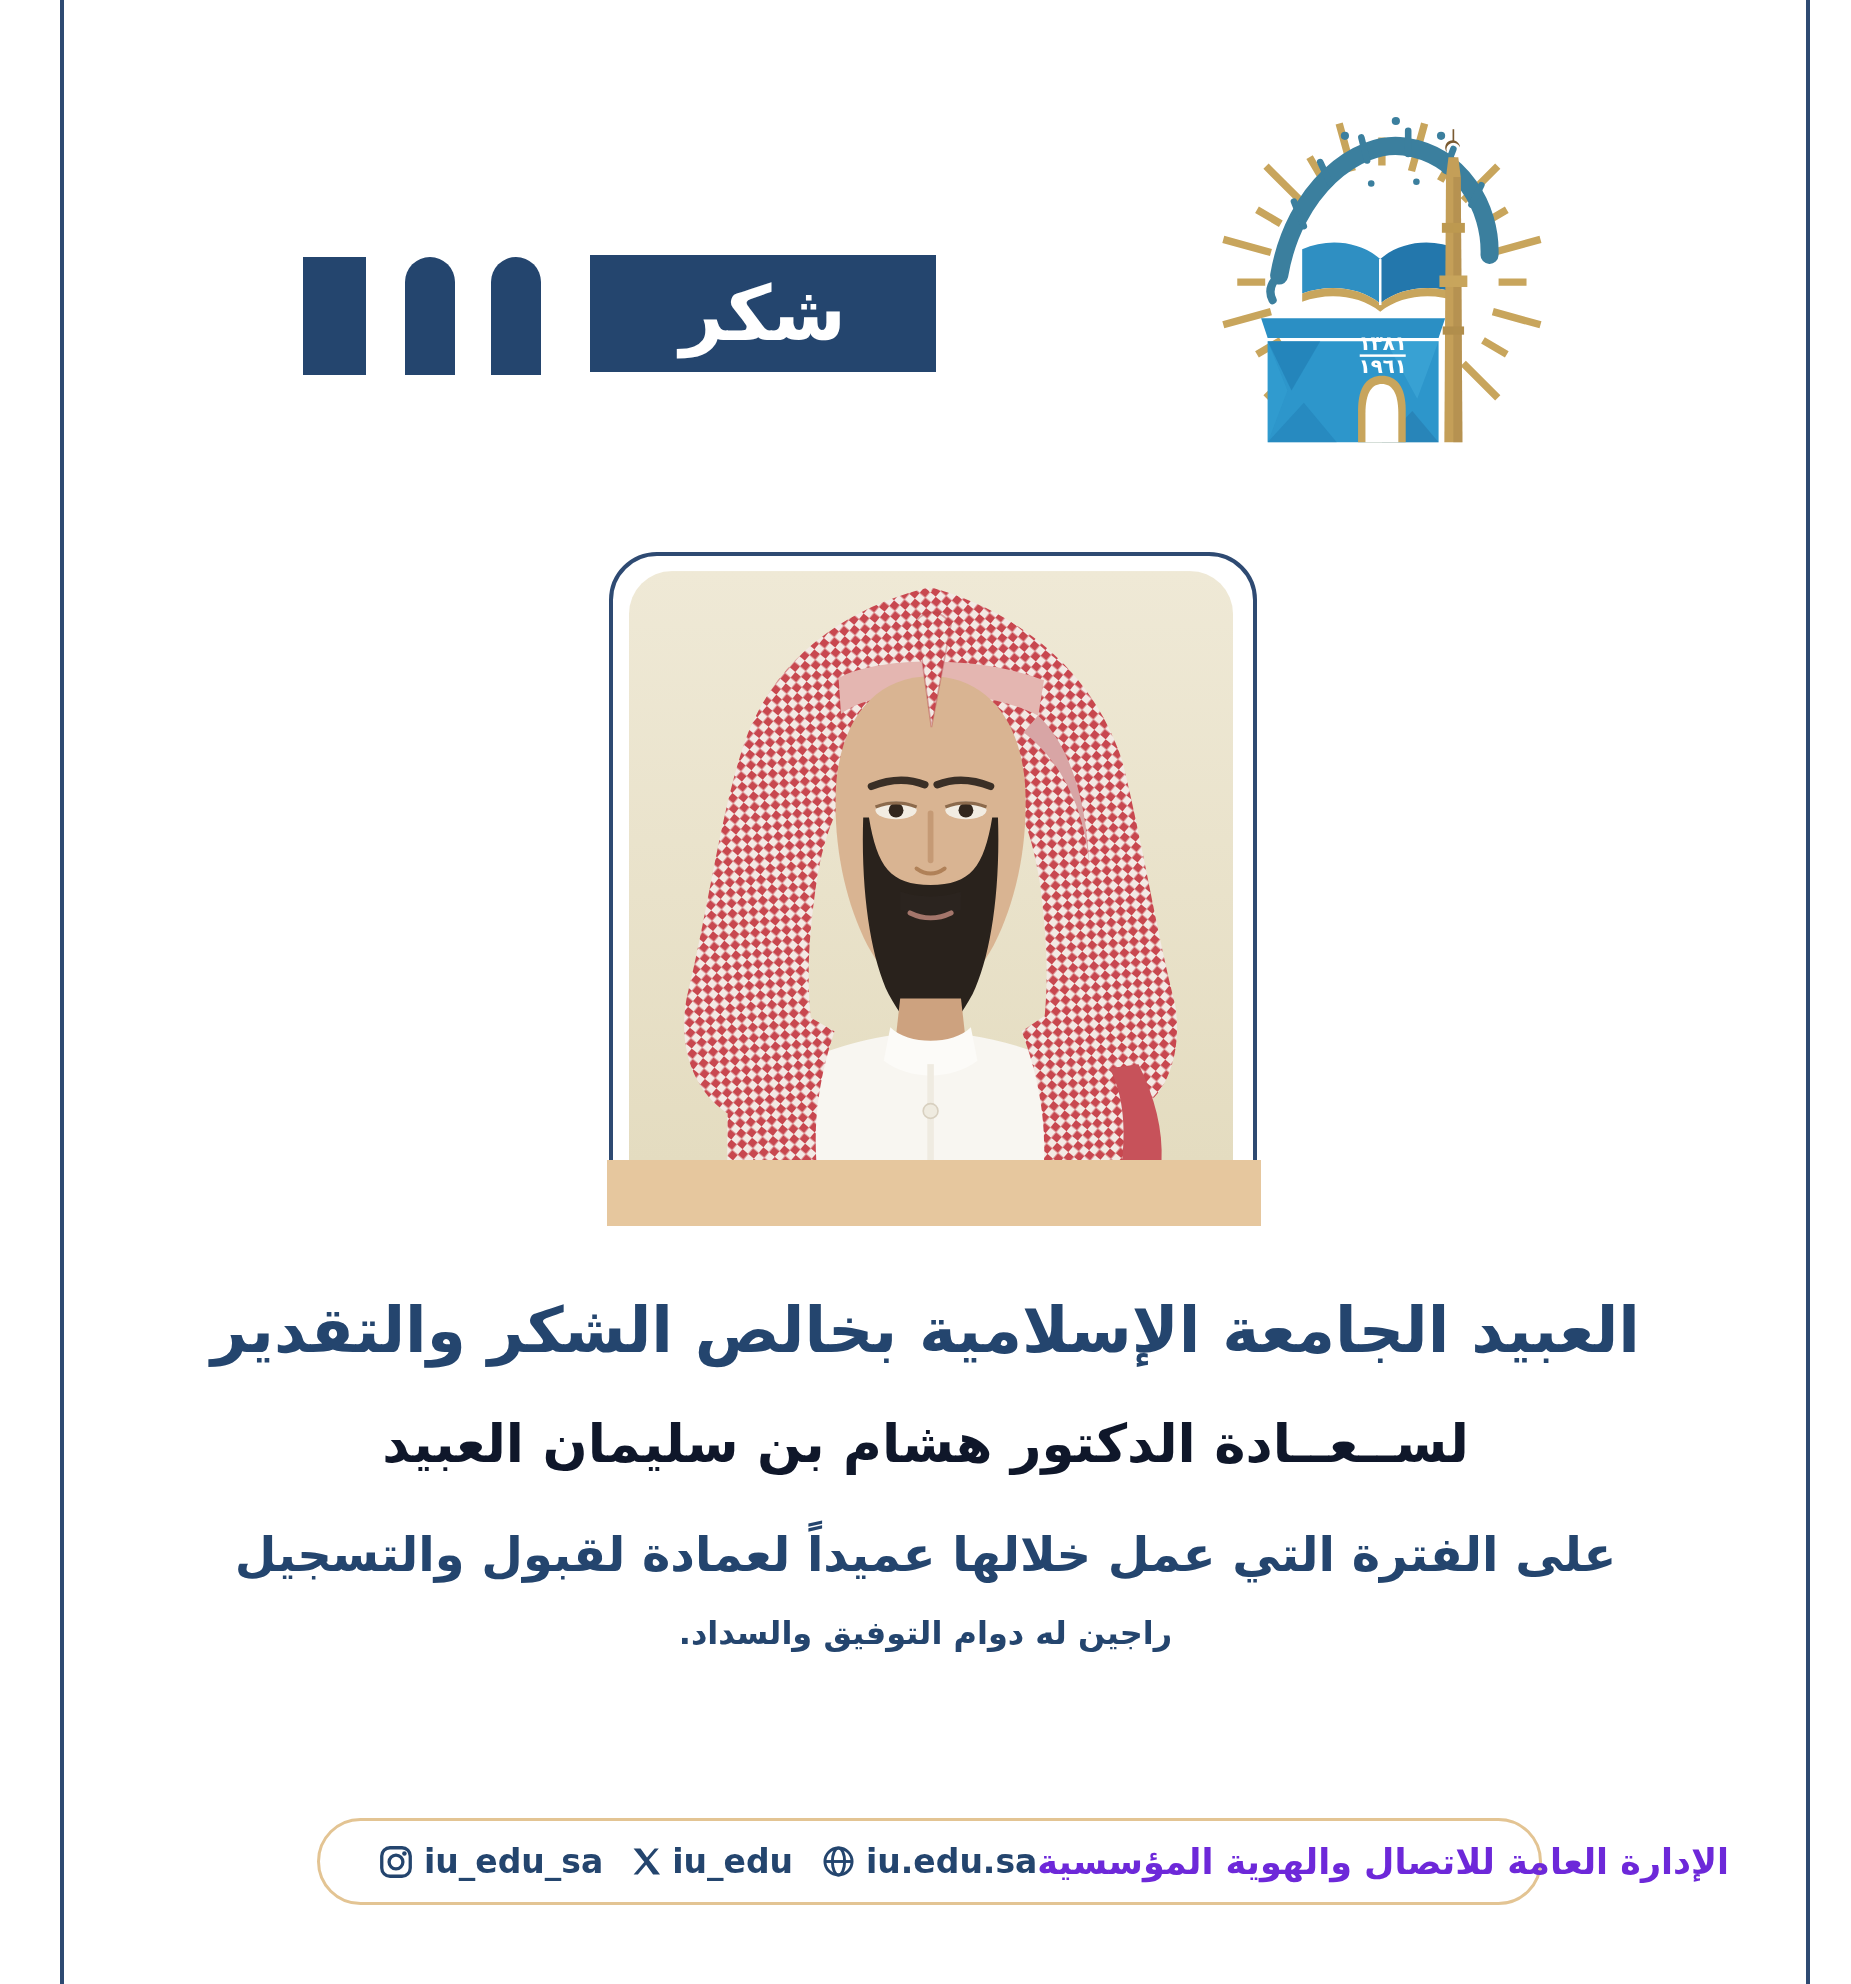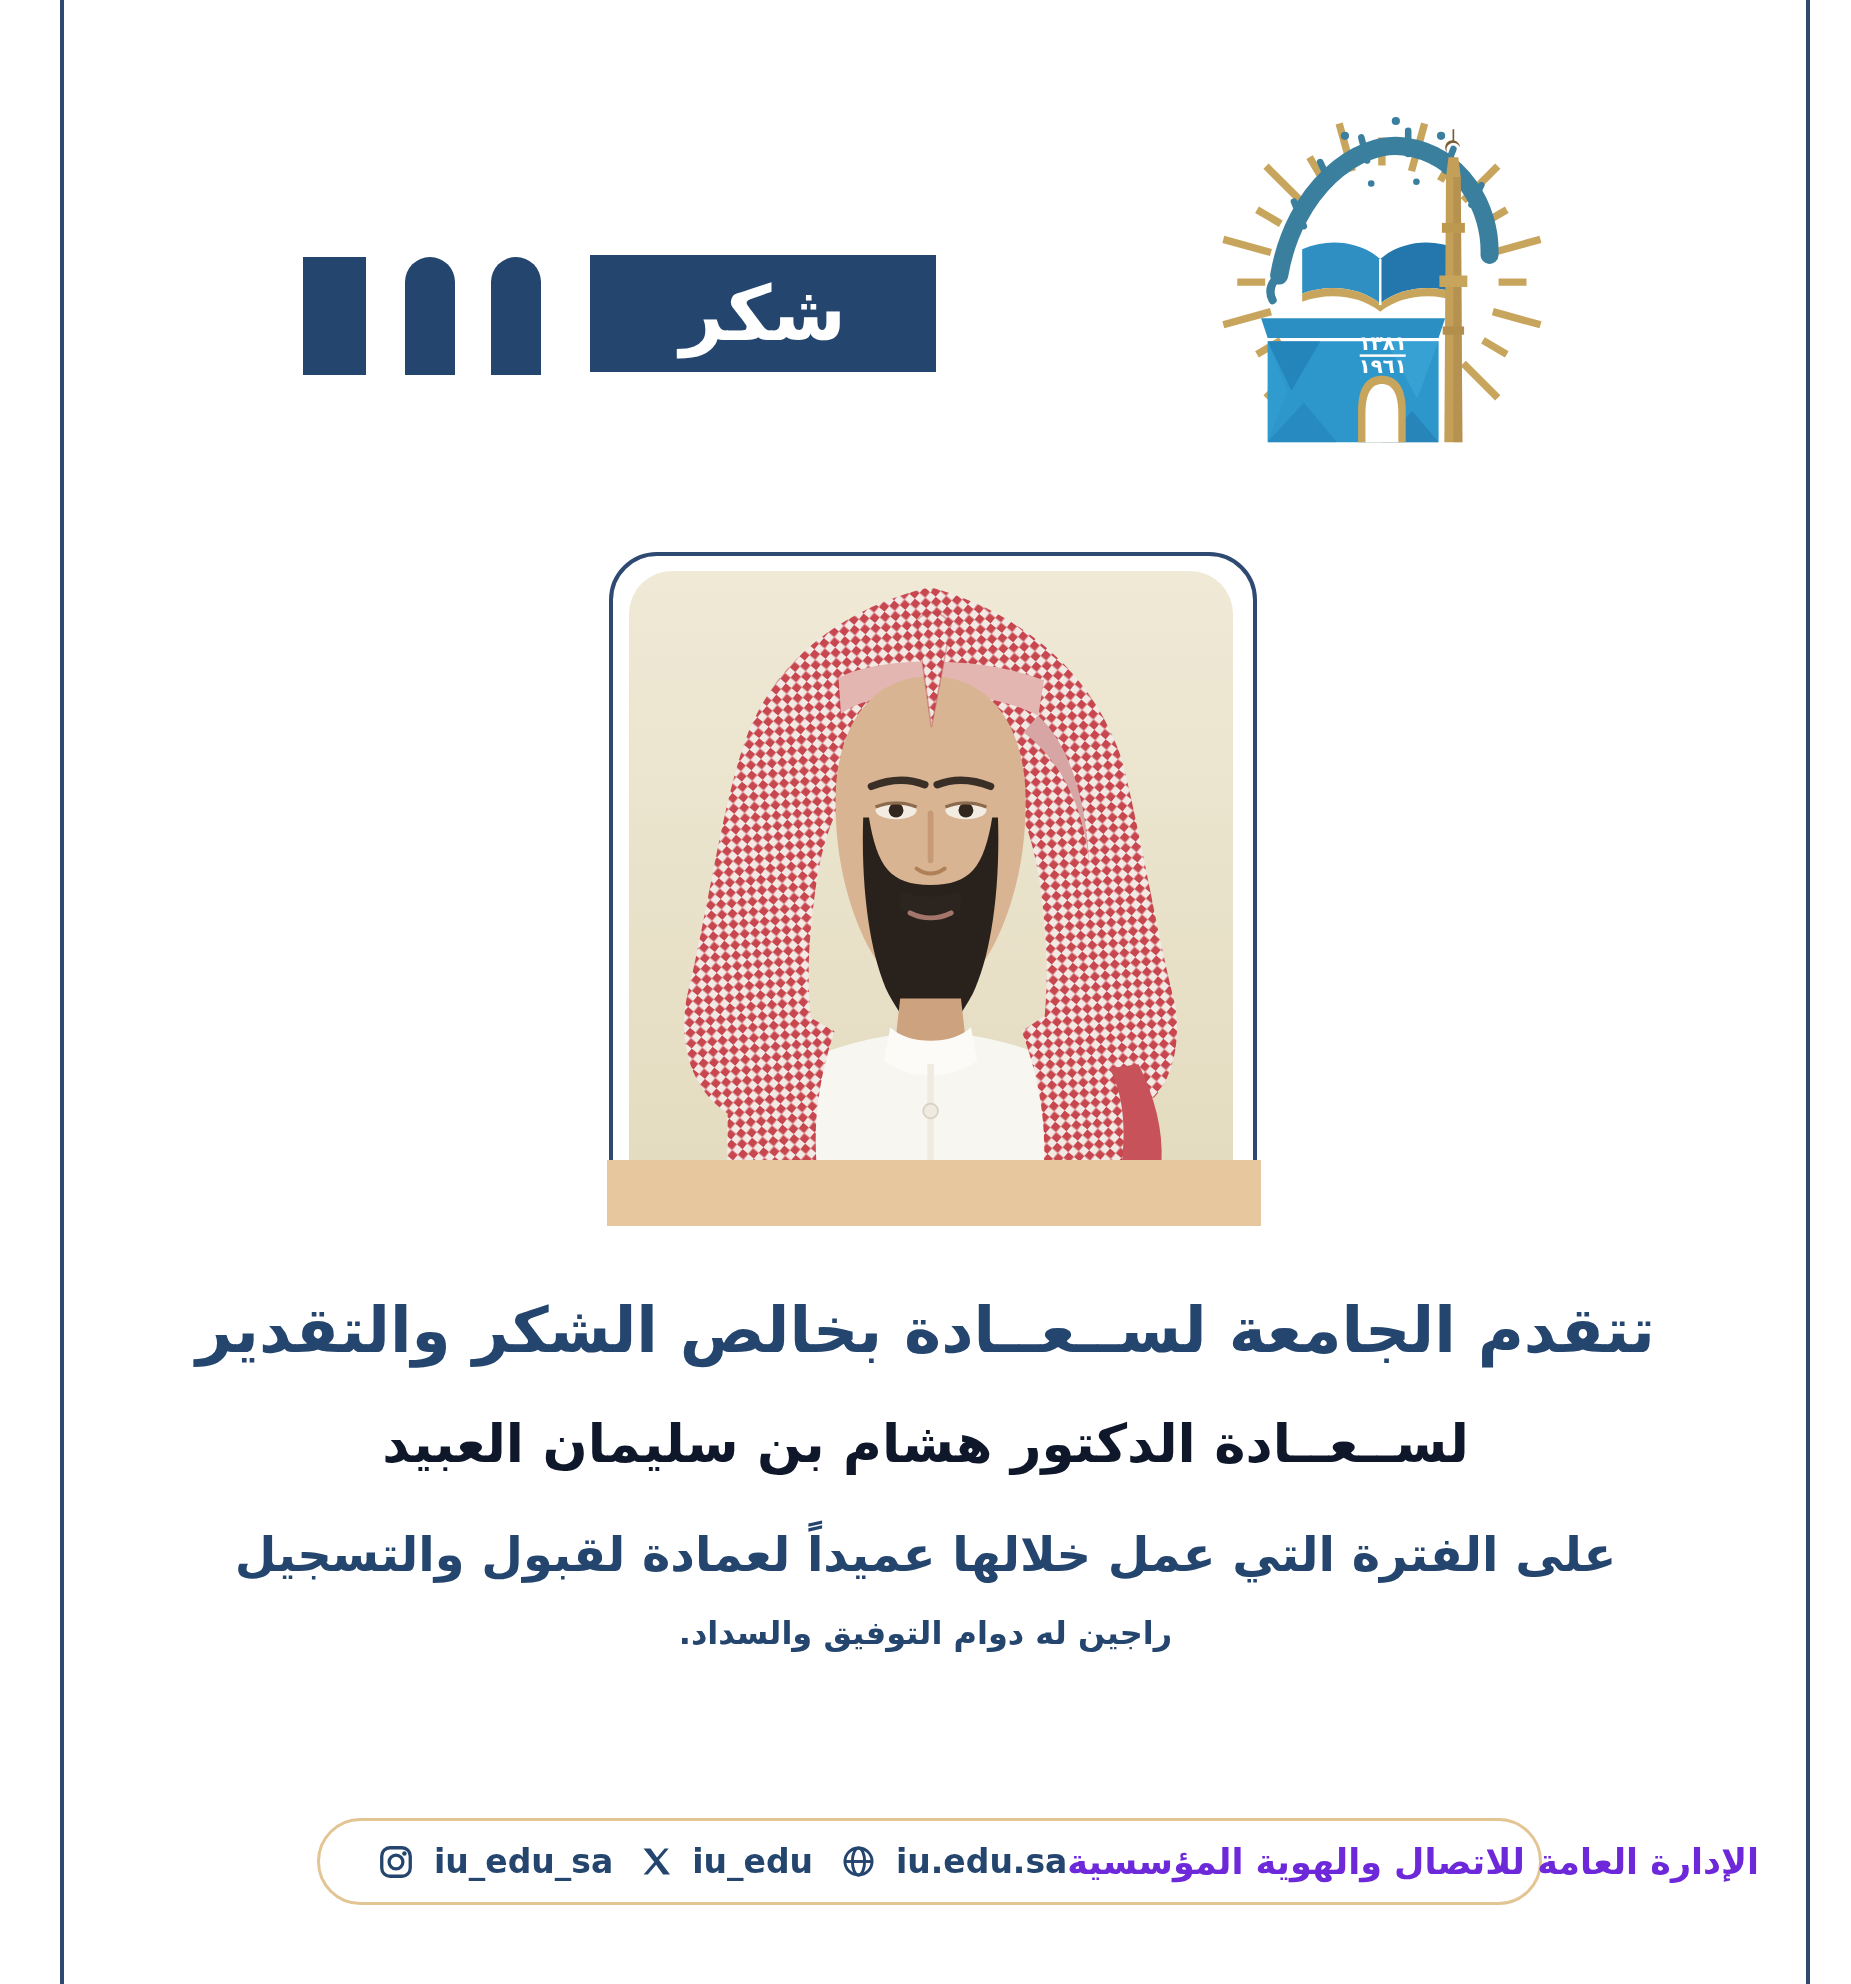--- a/index.html
+++ b/index.html
@@ -35,21 +35,21 @@
   .msg-line1{font-size:63px;font-weight:800;margin:0 0 38px 0;line-height:1.3;}
   .msg-line2{font-size:53px;font-weight:800;color:#0f172a;margin:0 0 43px 0;line-height:1.3;}
   .msg-line3{font-size:48px;font-weight:600;margin:0 0 25px 0;line-height:1.35;}
   .msg-line4{font-size:32px;font-weight:600;margin:0;line-height:1.35;}
 
   
   .pill{position:absolute;left:317px;top:1818px;width:1225px;height:87px;background:#ffffff;
         border:3.3px solid #E3C493;border-radius:46px;box-sizing:border-box;
         display:flex;align-items:center;justify-content:space-between;padding:0 45px 0 58px;}
   .socials{display:flex;align-items:center;gap:28px;direction:ltr;color:#24456E;}
-  .social{display:flex;align-items:center;gap:20px;font-size:33px;font-weight:700;color:#24456E;}
+  .social{display:flex;align-items:center;gap:10px;font-size:33px;font-weight:700;color:#24456E;}
   .social svg{display:block;}
   .dept{direction:rtl;font-size:35px;font-weight:800;color:#6d28d9;white-space:nowrap;}
 </style>
 </head>
 <body>
 
 <div class="canvas">
 
   <div class="edge-line left"></div>
   <div class="edge-line right"></div>
@@ -170,21 +170,21 @@
         <path d="M614 660 C580 590 550 555 515 535 L478 560 C500 620 507 670 505 719 L614 719 Z" fill="url(#ck)"></path>
         <path d="M620 600 C640 640 650 680 648 719 L600 719 C605 670 600 635 585 605 Z" fill="#C7525A"></path>
         <path d="M350 60 L368 190 L392 64 Q370 38 350 60 Z" fill="url(#ck)" stroke="#B43F47" stroke-opacity="0.4" stroke-width="2"></path>
       </g>
     </svg>
   </div>
 
   <div class="tan-bar"></div>
 
   <div class="message">
-    <p class="msg-line1">تتقدم الجامعة لســعــادة بخالص الشكر والتقدير</p>
+    <p class="msg-line1">العبيد الجامعة الإسلامية بخالص الشكر والتقدير</p>
     <p class="msg-line2">لســعــادة الدكتور هشام بن سليمان العبيد</p>
     <p class="msg-line3">على الفترة التي عمل خلالها عميداً لعمادة لقبول والتسجيل</p>
     <p class="msg-line4">راجين له دوام التوفيق والسداد.</p>
   </div>
 
   <div class="pill">
     <div class="socials">
       <div class="social">
         <span>
           <svg width="36" height="36" viewBox="0 0 24 24" fill="none" stroke="#24456E" stroke-width="2.2">

